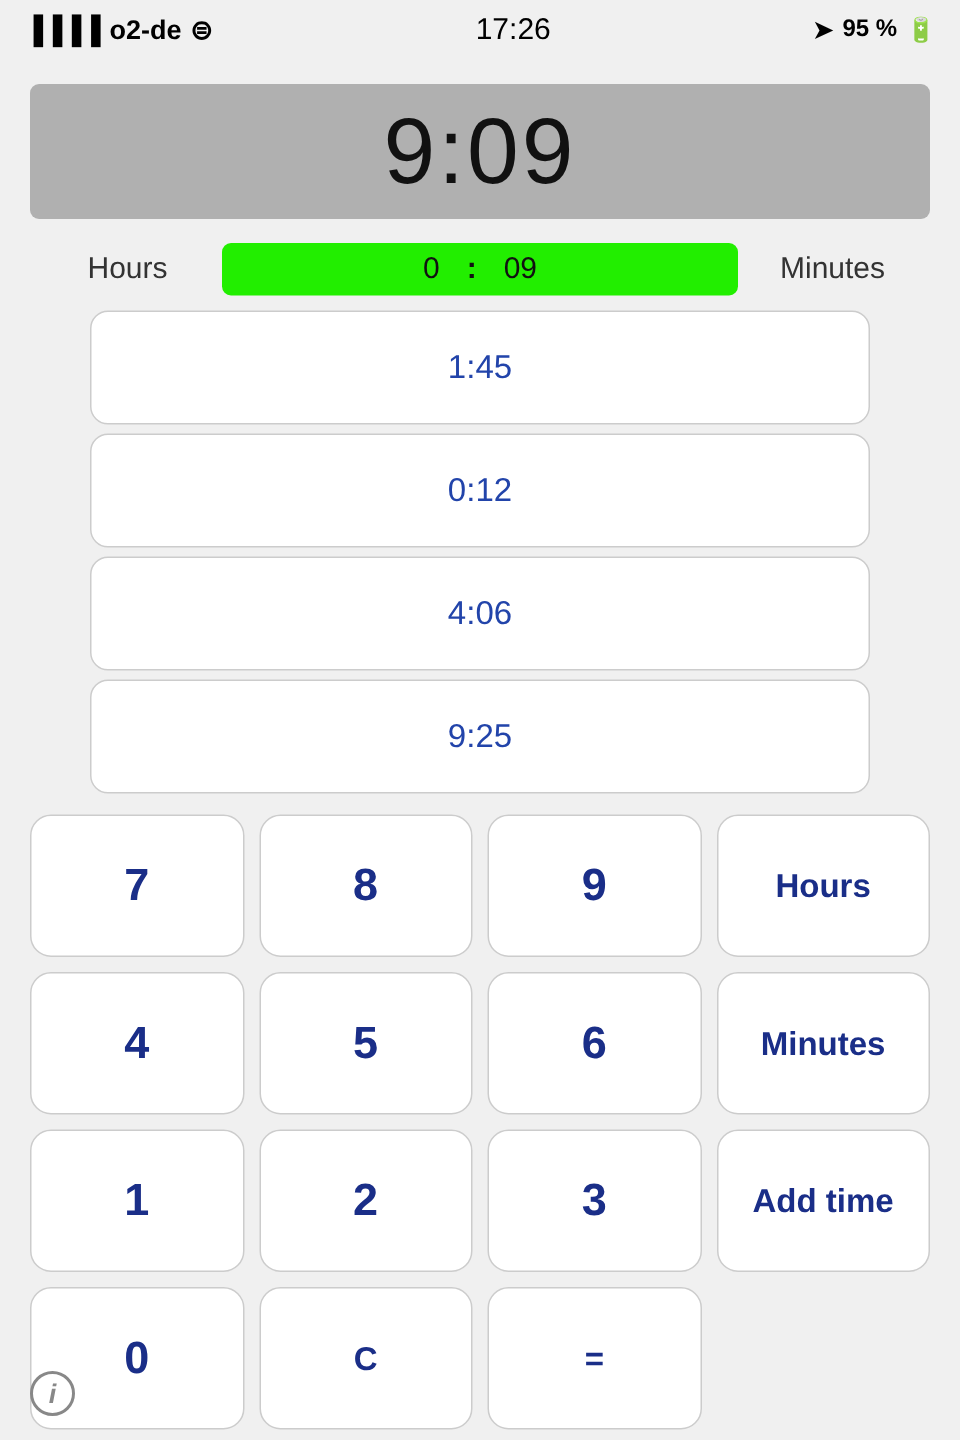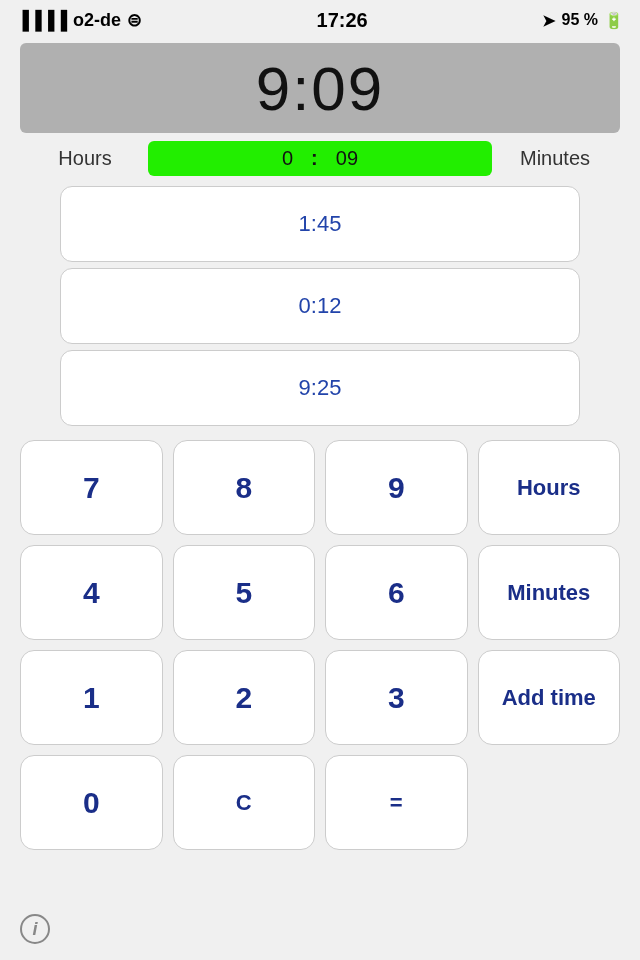--- a/index.html
+++ b/index.html
@@ -18,31 +18,31 @@
       height: 40px;
       background: #f0f0f0;
       display: flex;
       align-items: center;
       justify-content: space-between;
       padding: 0 16px;
       font-size: 18px;
       font-weight: 600;
     }
     .status-left { display: flex; align-items: center; gap: 6px; }
-    .status-center { font-size: 20px; font-weight: 700; text-align: right; }
+    .status-center { font-size: 20px; font-weight: 400; text-align: right; }
     .status-right { display: flex; align-items: center; gap: 6px; font-size: 16px; }
 
     
     .display {
       background: #b0b0b0;
       height: 90px;
       display: flex;
       align-items: center;
       justify-content: center;
-      margin: 3px 20px;
+      margin: 16px 20px;
       border-radius: 6px;
     }
     .display-time {
       font-size: 62px;
       font-weight: 300;
       color: #111;
       letter-spacing: 2px;
     }
 
     
@@ -172,20 +172,21 @@
     <span class="segment-num">0</span>
     <span class="segment-colon">:</span>
     <span class="segment-num">09</span>
   </div>
   <span class="segment-label">Minutes</span>
 </div>
 
 <div class="time-list">
 <div class="time-entry">1:45</div>
     <div class="time-entry">0:12</div>
+    <div class="time-entry">4:06</div>
     <div class="time-entry">9:25</div>
   </div>
 
 <div class="keypad">
 <div class="key">7</div>
     <div class="key">8</div>
     <div class="key">9</div>
     <div class="key word">Hours</div>
     <div class="key">4</div>
     <div class="key">5</div>

